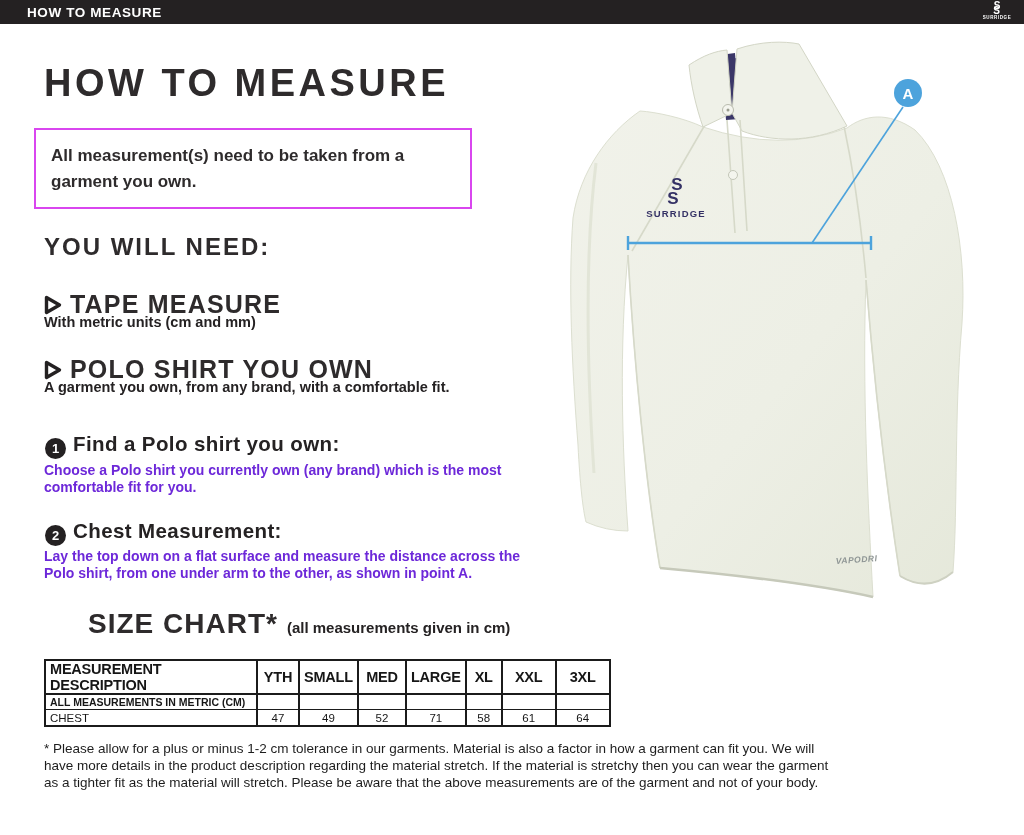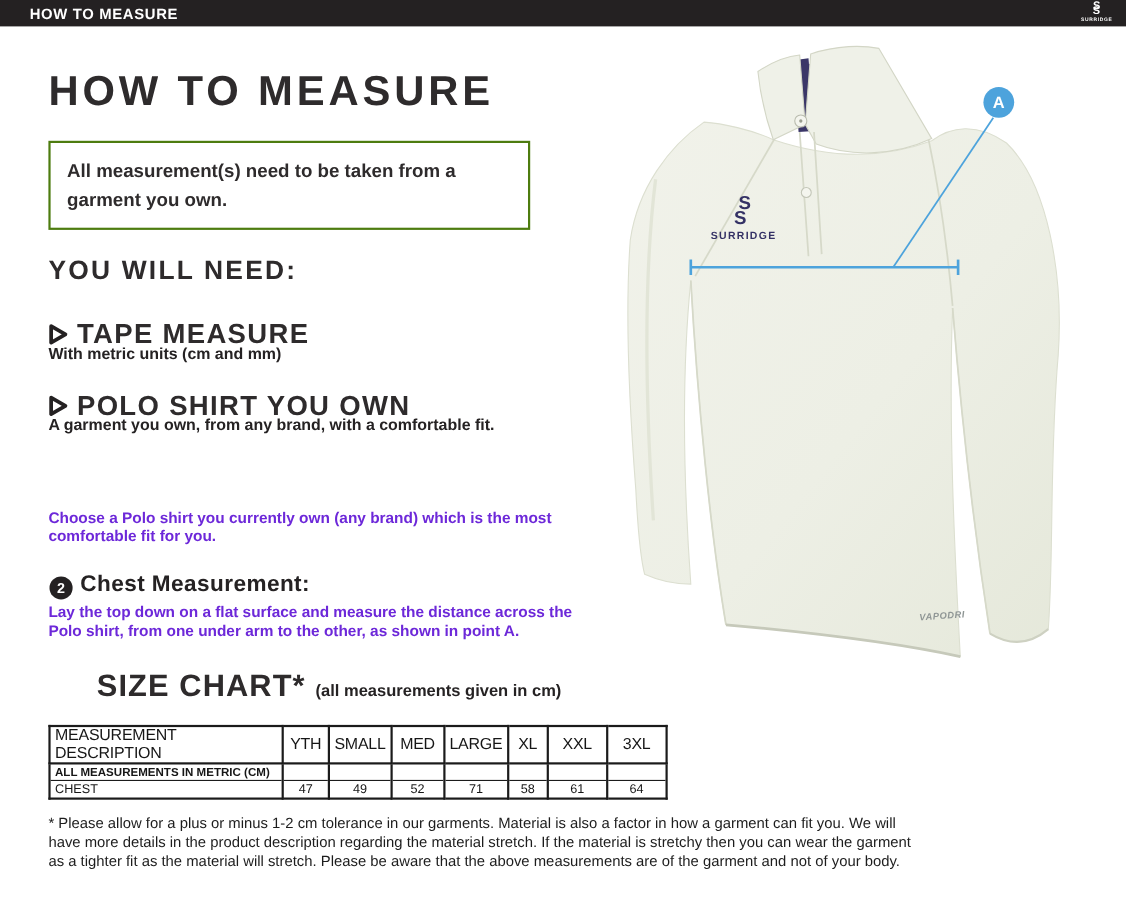--- a/index.html
+++ b/index.html
@@ -24,21 +24,21 @@
   }
   .topbar-logo .glyphs .s2{top:5px;transform:translateX(-55%);}
   .topbar-logo .word{font-size:4.5px;font-weight:700;letter-spacing:.6px;margin-top:1px;}
 
   
   .page-title{
     left:44px;top:62px;font-size:38px;font-weight:800;letter-spacing:3.5px;
     color:#2e2b2c;white-space:nowrap;
   }
   .notice-box{
-    left:44px;top:128px;width:404px;border:2px solid #4d7c0f;
+    left:34px;top:128px;width:404px;border:2px solid #d946ef;
     padding:13px 15px;font-size:17px;font-weight:700;line-height:1.5;color:#2e2b2c;
   }
   .ywn-heading{
     left:44px;top:233px;font-size:24px;font-weight:800;letter-spacing:2px;white-space:nowrap;
   }
   .need-item-title{font-size:25px;font-weight:800;letter-spacing:1.2px;white-space:nowrap;}
   .need-item-desc{font-size:14.5px;font-weight:700;white-space:nowrap;color:#252223;}
   .tri-icon{display:inline-block;vertical-align:-2px;margin-right:8px;}
 
   .step-badge{
@@ -52,21 +52,21 @@
   .sc-heading-row{left:44px;top:608px;white-space:nowrap;margin-left:44px;}
   .sc-heading{font-size:28px;font-weight:800;letter-spacing:1px;color:#2e2b2c;}
   .sc-subtitle{font-size:15px;font-weight:700;margin-left:9px;color:#252223;}
 
   
   .size-table{
     left:44px;top:659px;border-collapse:collapse;table-layout:fixed;
     border:2px solid #1b1b1b;color:#161616;
   }
   .size-table th,.size-table td{border:2px solid #1b1b1b;padding:0 4px;background:#fff;}
-  .size-table th{height:21px;font-size:14.5px;font-weight:400;letter-spacing:-.2px;text-align:left;}
+  .size-table th{height:21px;font-size:14.5px;font-weight:700;letter-spacing:-.2px;text-align:left;}
   .size-table th.num{text-align:center;}
   .size-table tr.metric td{height:14px;font-size:10.5px;font-weight:700;border-top-width:2px;border-bottom-width:1px;}
   .size-table tr.data td{height:15px;font-size:11.5px;font-weight:400;border-top-width:1px;}
   .size-table td.val{text-align:center;}
 
   .footnote{
     left:44px;top:740px;width:792px;font-size:13.5px;font-weight:400;
     line-height:17px;color:#1d1d1d;
   }
 
@@ -107,20 +107,23 @@
   </div>
   <div class="abs need-item-desc" style="left:44px;top:314px;">With metric units (cm and mm)</div>
 
   <div class="abs" style="left:44px;top:355px;">
     <svg class="tri-icon" width="18" height="20" viewBox="0 0 18 20" aria-hidden="true">
       <polygon points="2.5,2.5 15.5,10 2.5,17.5" fill="#ffffff" stroke="#242122" stroke-width="3.4" stroke-linejoin="round"></polygon>
     </svg><span class="need-item-title">POLO SHIRT YOU OWN</span>
   </div>
   <div class="abs need-item-desc" style="left:44px;top:379px;">A garment you own, from any brand, with a comfortable fit.</div>
 
+  <div class="abs" style="left:45px;top:432px;">
+    <span class="step-badge">1</span><span class="step-title">Find a Polo shirt you own:</span>
+  </div>
   <div class="abs step-desc" style="left:44px;top:462px;">Choose a Polo shirt you currently own (any brand) which is the most comfortable fit for you.</div>
 
   <div class="abs" style="left:45px;top:519px;">
     <span class="step-badge">2</span><span class="step-title">Chest Measurement:</span>
   </div>
   <div class="abs step-desc" style="left:44px;top:548px;">Lay the top down on a flat surface and measure the distance across the Polo shirt, from one under arm to the other, as shown in point A.</div>
 
   <div class="abs sc-heading-row">
     <span class="sc-heading">SIZE CHART*</span><span class="sc-subtitle">(all measurements given in cm)</span>
   </div>

